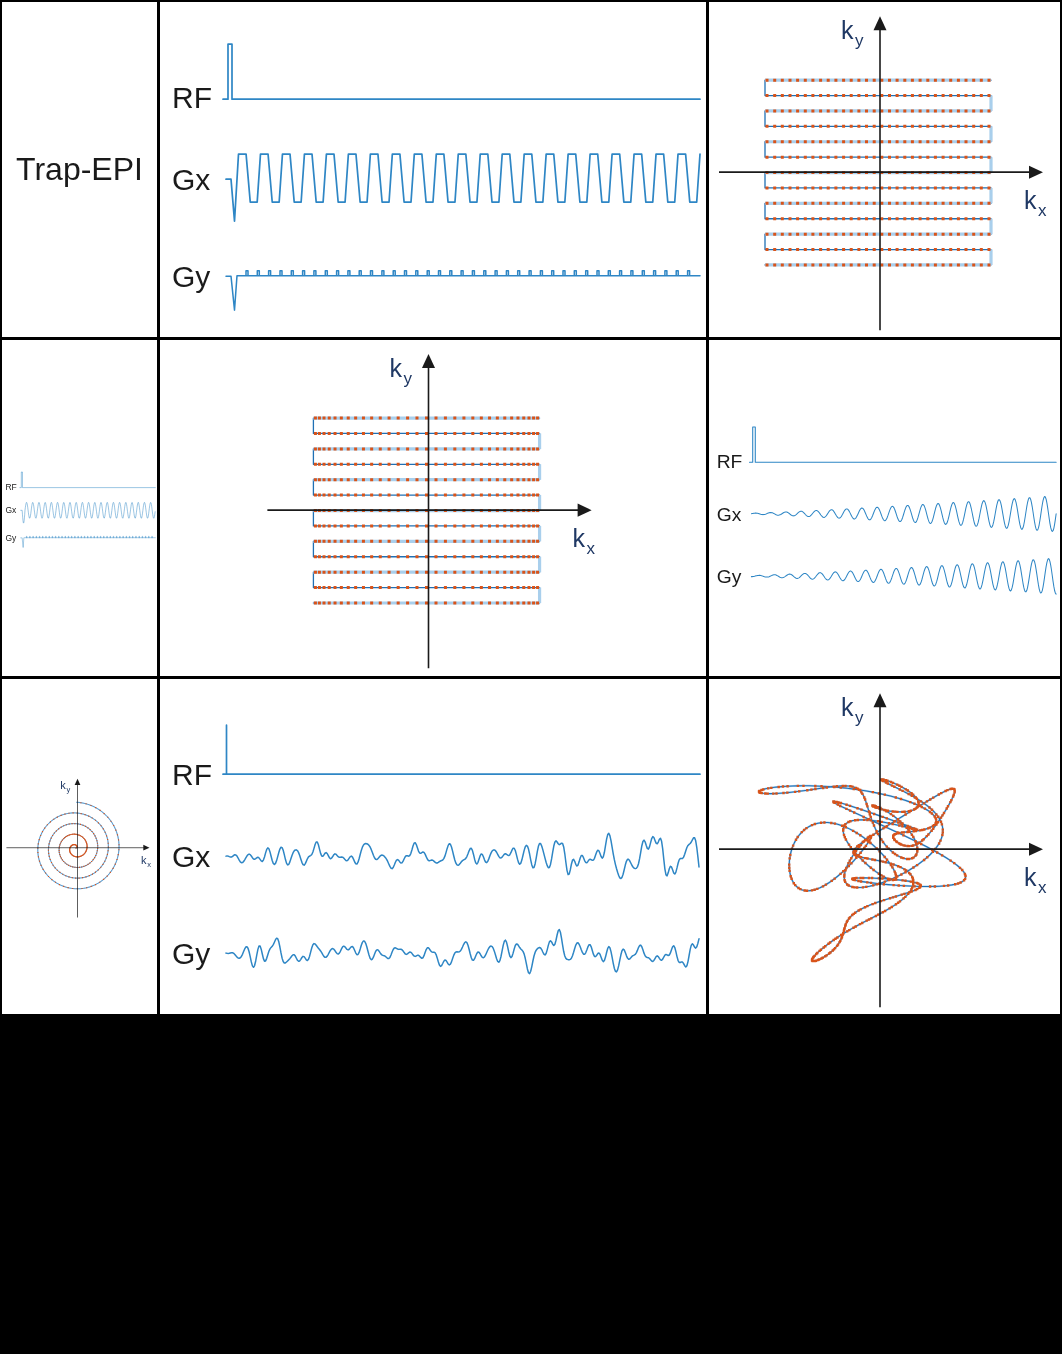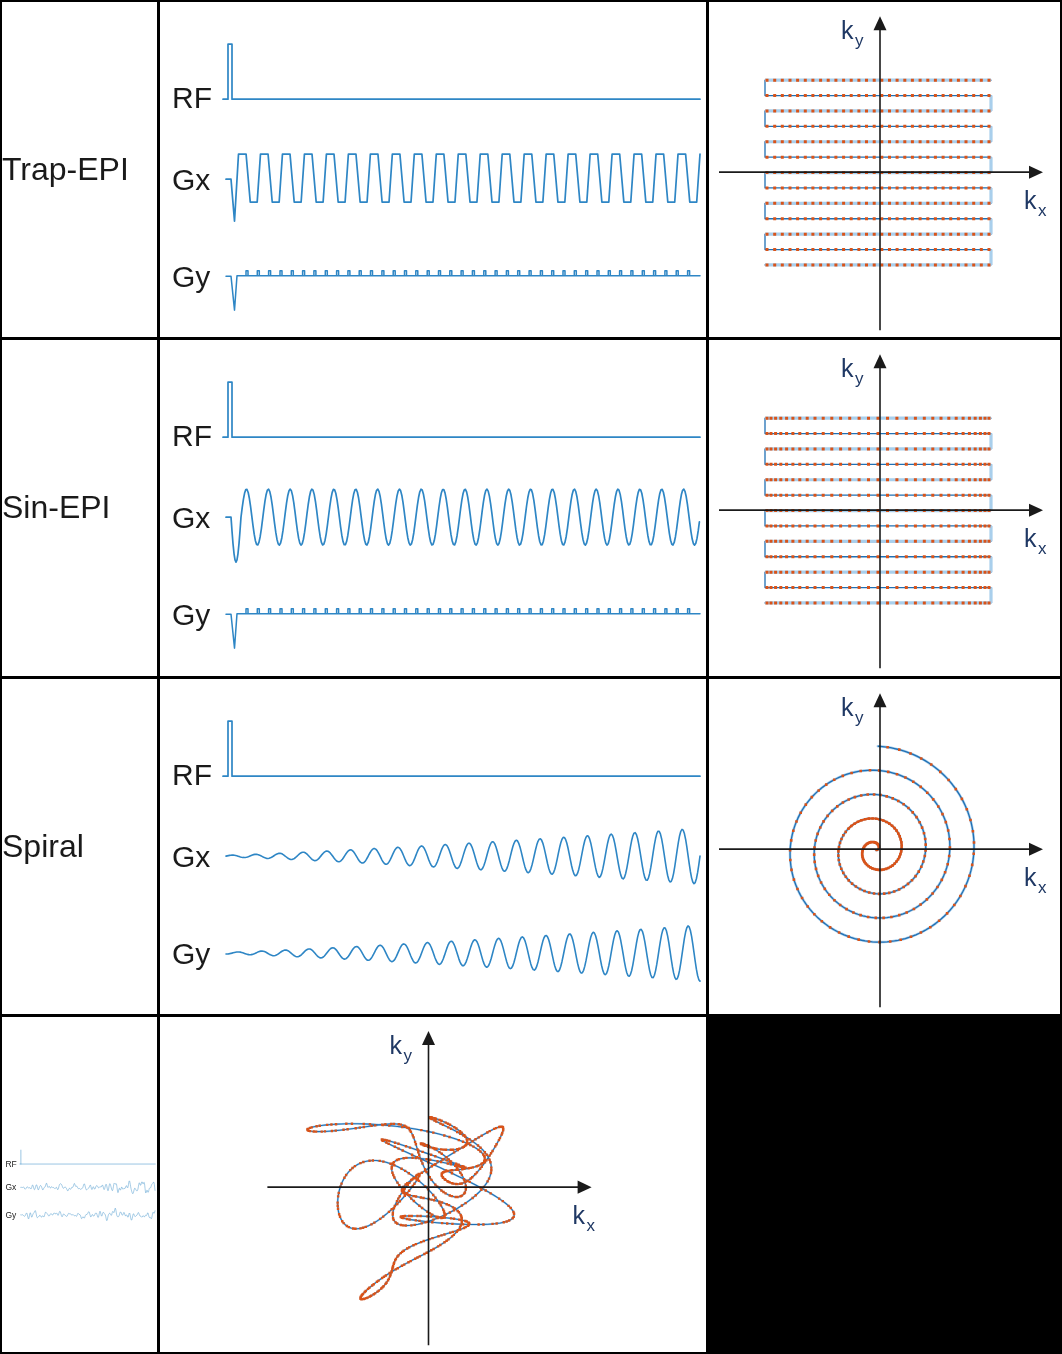--- a/index.html
+++ b/index.html
@@ -8,21 +8,21 @@
     width:1062px;height:1354px;
     background:#000;
     border:2px solid #000;
     display:grid;
     grid-template-columns:155px 546px 351px;
     grid-template-rows:repeat(4,335.25px);
     gap:3px;
     font-family:"Liberation Sans",sans-serif;
   }
   .cell{background:#fff;overflow:hidden;position:relative;}
-  .label-cell{display:flex;align-items:center;justify-content:flex-start;}
+  .label-cell{display:flex;align-items:center;justify-content:center;}
   .seq-label{font-size:32px;color:#1a1a1a;}
   svg{display:block;width:100%;height:100%;}
   .wlabel{font-size:30px;fill:#1a1a1a;}
   .kaxis{font-size:25px;fill:#1F3864;}
   .kaxis-sub{font-size:17px;fill:#1F3864;}
 </style>
 </head>
 <body>
 
 <div class="figure">
@@ -53,23 +53,20 @@
       <polygon points="334,170 320,163.5 320,176.5" fill="#1a1a1a"></polygon>
       <line x1="171" y1="328" x2="171" y2="26" stroke="#1a1a1a" stroke-width="1.6"></line>
       <polygon points="171,14 164.5,28 177.5,28" fill="#1a1a1a"></polygon>
       <text class="kaxis" x="132" y="37">k</text>
       <text class="kaxis-sub" x="146" y="44">y</text>
       <text class="kaxis" x="315" y="207">k</text>
       <text class="kaxis-sub" x="329" y="214">x</text>
     </svg>
   </div>
 
-  <div class="cell label-cell">
-    <span class="seq-label">Sin-EPI</span>
-  </div>
   <div class="cell">
     <svg viewBox="0 0 546 335">
       <text class="wlabel" x="12" y="106">RF</text>
       <text class="wlabel" x="12" y="188">Gx</text>
       <text class="wlabel" x="12" y="285">Gy</text>
       <g class="curves">
           <path d="M63 97 H68 V42 H72 V97 H540" fill="none" stroke="#2E86C5" stroke-width="1.7" stroke-linejoin="round" stroke-linecap="round"></path>
           <path d="M66.00 177.00 L71.00 177.00 L71.00 177.00 L72.00 190.91 L73.00 203.45 L74.00 213.41 L75.00 219.80 L76.00 222.00 L77.00 219.80 L78.00 213.41 L79.00 203.45 L80.00 190.91 L81.00 177.00 L81.00 177.00 L82.20 167.53 L83.40 159.18 L84.60 152.93 L85.80 149.51 L87.00 149.33 L88.20 152.41 L89.40 158.39 L90.60 166.56 L91.80 175.97 L93.00 185.49 L94.20 194.01 L95.40 200.53 L96.60 204.28 L97.80 204.81 L99.00 202.06 L100.20 196.37 L101.40 188.39 L102.60 179.07 L103.80 169.50 L105.00 160.82 L106.20 154.05 L107.40 149.98 L108.60 149.09 L109.80 151.49 L111.00 156.90 L112.20 164.67 L113.40 173.90 L114.60 183.49 L115.80 192.32 L117.00 199.34 L118.20 203.73 L119.40 204.97 L120.60 202.92 L121.80 197.81 L123.00 190.25 L124.20 181.12 L125.40 171.52 L126.60 162.55 L127.80 155.29 L129.00 150.59 L130.20 149.00 L131.40 150.71 L132.60 155.51 L133.80 162.85 L135.00 171.86 L136.20 181.47 L137.40 190.55 L138.60 198.04 L139.80 203.05 L141.00 204.99 L142.20 203.63 L143.40 199.13 L144.60 192.03 L145.80 183.16 L147.00 173.56 L148.20 164.37 L149.40 156.66 L150.60 151.35 L151.80 149.06 L153.00 150.07 L154.20 154.25 L155.40 161.11 L156.60 169.84 L157.80 179.41 L159.00 188.70 L160.20 196.62 L161.40 202.22 L162.60 204.85 L163.80 204.20 L165.00 200.34 L166.20 193.74 L167.40 185.16 L168.60 175.62 L169.80 166.25 L171.00 158.14 L172.20 152.25 L173.40 149.28 L174.60 149.58 L175.80 153.10 L177.00 159.45 L178.20 167.86 L179.40 177.34 L180.60 186.79 L181.80 195.09 L183.00 201.25 L184.20 204.55 L185.40 204.61 L186.60 201.42 L187.80 195.35 L189.00 187.11 L190.20 177.69 L191.40 168.18 L192.60 159.72 L193.80 153.29 L195.00 149.65 L196.20 149.23 L197.40 152.09 L198.60 157.88 L199.80 165.93 L201.00 175.28 L202.20 184.83 L203.40 193.46 L204.60 200.15 L205.80 204.11 L207.00 204.88 L208.20 202.36 L209.40 196.86 L210.60 189.02 L211.80 179.76 L213.00 170.17 L214.20 161.39 L215.40 154.45 L216.60 150.17 L217.80 149.04 L219.00 151.21 L220.20 156.42 L221.40 164.06 L222.60 173.22 L223.80 182.82 L225.00 191.74 L226.20 198.92 L227.40 203.52 L228.60 205.00 L229.80 203.17 L231.00 198.26 L232.20 190.85 L233.40 181.81 L234.60 172.19 L235.80 163.15 L237.00 155.74 L238.20 150.83 L239.40 149.00 L240.60 150.48 L241.80 155.08 L243.00 162.26 L244.20 171.18 L245.40 180.78 L246.60 189.94 L247.80 197.58 L249.00 202.79 L250.20 204.96 L251.40 203.83 L252.60 199.55 L253.80 192.61 L255.00 183.83 L256.20 174.24 L257.40 164.98 L258.60 157.14 L259.80 151.64 L261.00 149.12 L262.20 149.89 L263.40 153.85 L264.60 160.54 L265.80 169.17 L267.00 178.72 L268.20 188.07 L269.40 196.12 L270.60 201.91 L271.80 204.77 L273.00 204.35 L274.20 200.71 L275.40 194.28 L276.60 185.82 L277.80 176.31 L279.00 166.89 L280.20 158.65 L281.40 152.58 L282.60 149.39 L283.80 149.45 L285.00 152.75 L286.20 158.91 L287.40 167.21 L288.60 176.66 L289.80 186.14 L291.00 194.55 L292.20 200.90 L293.40 204.42 L294.60 204.72 L295.80 201.75 L297.00 195.86 L298.20 187.75 L299.40 178.38 L300.60 168.84 L301.80 160.26 L303.00 153.66 L304.20 149.80 L305.40 149.15 L306.60 151.78 L307.80 157.38 L309.00 165.30 L310.20 174.59 L311.40 184.16 L312.60 192.89 L313.80 199.75 L315.00 203.93 L316.20 204.94 L317.40 202.65 L318.60 197.34 L319.80 189.63 L321.00 180.44 L322.20 170.84 L323.40 161.97 L324.60 154.87 L325.80 150.37 L327.00 149.01 L328.20 150.95 L329.40 155.96 L330.60 163.45 L331.80 172.53 L333.00 182.14 L334.20 191.15 L335.40 198.49 L336.60 203.29 L337.80 205.00 L339.00 203.41 L340.20 198.71 L341.40 191.45 L342.60 182.48 L343.80 172.88 L345.00 163.75 L346.20 156.19 L347.40 151.08 L348.60 149.03 L349.80 150.27 L351.00 154.66 L352.20 161.68 L353.40 170.51 L354.60 180.10 L355.80 189.33 L357.00 197.10 L358.20 202.51 L359.40 204.91 L360.60 204.02 L361.80 199.95 L363.00 193.18 L364.20 184.50 L365.40 174.93 L366.60 165.61 L367.80 157.63 L369.00 151.94 L370.20 149.19 L371.40 149.72 L372.60 153.47 L373.80 159.99 L375.00 168.51 L376.20 178.03 L377.40 187.44 L378.60 195.61 L379.80 201.59 L381.00 204.67 L382.20 204.49 L383.40 201.07 L384.60 194.82 L385.80 186.47 L387.00 177.00 L388.20 167.53 L389.40 159.18 L390.60 152.93 L391.80 149.51 L393.00 149.33 L394.20 152.41 L395.40 158.39 L396.60 166.56 L397.80 175.97 L399.00 185.49 L400.20 194.01 L401.40 200.53 L402.60 204.28 L403.80 204.81 L405.00 202.06 L406.20 196.37 L407.40 188.39 L408.60 179.07 L409.80 169.50 L411.00 160.82 L412.20 154.05 L413.40 149.98 L414.60 149.09 L415.80 151.49 L417.00 156.90 L418.20 164.67 L419.40 173.90 L420.60 183.49 L421.80 192.32 L423.00 199.34 L424.20 203.73 L425.40 204.97 L426.60 202.92 L427.80 197.81 L429.00 190.25 L430.20 181.12 L431.40 171.52 L432.60 162.55 L433.80 155.29 L435.00 150.59 L436.20 149.00 L437.40 150.71 L438.60 155.51 L439.80 162.85 L441.00 171.86 L442.20 181.47 L443.40 190.55 L444.60 198.04 L445.80 203.05 L447.00 204.99 L448.20 203.63 L449.40 199.13 L450.60 192.03 L451.80 183.16 L453.00 173.56 L454.20 164.37 L455.40 156.66 L456.60 151.35 L457.80 149.06 L459.00 150.07 L460.20 154.25 L461.40 161.11 L462.60 169.84 L463.80 179.41 L465.00 188.70 L466.20 196.62 L467.40 202.22 L468.60 204.85 L469.80 204.20 L471.00 200.34 L472.20 193.74 L473.40 185.16 L474.60 175.62 L475.80 166.25 L477.00 158.14 L478.20 152.25 L479.40 149.28 L480.60 149.58 L481.80 153.10 L483.00 159.45 L484.20 167.86 L485.40 177.34 L486.60 186.79 L487.80 195.09 L489.00 201.25 L490.20 204.55 L491.40 204.61 L492.60 201.42 L493.80 195.35 L495.00 187.11 L496.20 177.69 L497.40 168.18 L498.60 159.72 L499.80 153.29 L501.00 149.65 L502.20 149.23 L503.40 152.09 L504.60 157.88 L505.80 165.93 L507.00 175.28 L508.20 184.83 L509.40 193.46 L510.60 200.15 L511.80 204.11 L513.00 204.88 L514.20 202.36 L515.40 196.86 L516.60 189.02 L517.80 179.76 L519.00 170.17 L520.20 161.39 L521.40 154.45 L522.60 150.17 L523.80 149.04 L525.00 151.21 L526.20 156.42 L527.40 164.06 L528.60 173.22 L529.80 182.82 L531.00 191.74 L532.20 198.92 L533.40 203.52 L534.60 205.00 L535.80 203.17 L537.00 198.26 L538.20 190.85 L539.40 181.81" fill="none" stroke="#2E86C5" stroke-width="1.7" stroke-linejoin="round" stroke-linecap="round"></path>
           <path d="M66 274 H71 L74.5 308 L77 273.5 H540 M86.0 273.5 V268.5 h2 V273.5 M97.3 273.5 V268.5 h2 V273.5 M108.6 273.5 V268.5 h2 V273.5 M120.0 273.5 V268.5 h2 V273.5 M131.3 273.5 V268.5 h2 V273.5 M142.6 273.5 V268.5 h2 V273.5 M153.9 273.5 V268.5 h2 V273.5 M165.3 273.5 V268.5 h2 V273.5 M176.6 273.5 V268.5 h2 V273.5 M187.9 273.5 V268.5 h2 V273.5 M199.2 273.5 V268.5 h2 V273.5 M210.5 273.5 V268.5 h2 V273.5 M221.9 273.5 V268.5 h2 V273.5 M233.2 273.5 V268.5 h2 V273.5 M244.5 273.5 V268.5 h2 V273.5 M255.8 273.5 V268.5 h2 V273.5 M267.2 273.5 V268.5 h2 V273.5 M278.5 273.5 V268.5 h2 V273.5 M289.8 273.5 V268.5 h2 V273.5 M301.1 273.5 V268.5 h2 V273.5 M312.4 273.5 V268.5 h2 V273.5 M323.8 273.5 V268.5 h2 V273.5 M335.1 273.5 V268.5 h2 V273.5 M346.4 273.5 V268.5 h2 V273.5 M357.7 273.5 V268.5 h2 V273.5 M369.1 273.5 V268.5 h2 V273.5 M380.4 273.5 V268.5 h2 V273.5 M391.7 273.5 V268.5 h2 V273.5 M403.0 273.5 V268.5 h2 V273.5 M414.3 273.5 V268.5 h2 V273.5 M425.7 273.5 V268.5 h2 V273.5 M437.0 273.5 V268.5 h2 V273.5 M448.3 273.5 V268.5 h2 V273.5 M459.6 273.5 V268.5 h2 V273.5 M470.9 273.5 V268.5 h2 V273.5 M482.3 273.5 V268.5 h2 V273.5 M493.6 273.5 V268.5 h2 V273.5 M504.9 273.5 V268.5 h2 V273.5 M516.2 273.5 V268.5 h2 V273.5 M527.6 273.5 V268.5 h2 V273.5" fill="none" stroke="#2E86C5" stroke-width="1.5" stroke-linejoin="round" stroke-linecap="round"></path>
         </g>
@@ -86,23 +83,20 @@
       <polygon points="334,170 320,163.5 320,176.5" fill="#1a1a1a"></polygon>
       <line x1="171" y1="328" x2="171" y2="26" stroke="#1a1a1a" stroke-width="1.6"></line>
       <polygon points="171,14 164.5,28 177.5,28" fill="#1a1a1a"></polygon>
       <text class="kaxis" x="132" y="37">k</text>
       <text class="kaxis-sub" x="146" y="44">y</text>
       <text class="kaxis" x="315" y="207">k</text>
       <text class="kaxis-sub" x="329" y="214">x</text>
     </svg>
   </div>
 
-  <div class="cell label-cell">
-    <span class="seq-label">Spiral</span>
-  </div>
   <div class="cell">
     <svg viewBox="0 0 546 335">
       <text class="wlabel" x="12" y="106">RF</text>
       <text class="wlabel" x="12" y="188">Gx</text>
       <text class="wlabel" x="12" y="285">Gy</text>
       <g class="curves">
           <path d="M63 97 H68 V42 H72 V97 H540" fill="none" stroke="#2E86C5" stroke-width="1.7" stroke-linejoin="round" stroke-linecap="round"></path>
           <path d="M66.00 177.00 L67.20 176.73 L68.40 176.47 L69.60 176.25 L70.80 176.09 L72.00 176.02 L73.20 176.04 L74.40 176.16 L75.60 176.39 L76.80 176.69 L78.00 177.05 L79.20 177.42 L80.40 177.78 L81.60 178.08 L82.80 178.29 L84.00 178.37 L85.20 178.32 L86.40 178.12 L87.60 177.80 L88.80 177.37 L90.00 176.87 L91.20 176.36 L92.40 175.89 L93.60 175.51 L94.80 175.26 L96.00 175.18 L97.20 175.28 L98.40 175.57 L99.60 176.02 L100.80 176.60 L102.00 177.25 L103.20 177.90 L104.40 178.49 L105.60 178.95 L106.80 179.24 L108.00 179.30 L109.20 179.13 L110.40 178.73 L111.60 178.14 L112.80 177.40 L114.00 176.59 L115.20 175.79 L116.40 175.08 L117.60 174.54 L118.80 174.24 L120.00 174.20 L121.20 174.45 L122.40 174.98 L123.60 175.73 L124.80 176.64 L126.00 177.62 L127.20 178.57 L128.40 179.39 L129.60 180.00 L130.80 180.32 L132.00 180.31 L133.20 179.96 L134.40 179.30 L135.60 178.38 L136.80 177.29 L138.00 176.13 L139.20 175.03 L140.40 174.10 L141.60 173.43 L142.80 173.11 L144.00 173.18 L145.20 173.64 L146.40 174.45 L147.60 175.55 L148.80 176.83 L150.00 178.17 L151.20 179.42 L152.40 180.46 L153.60 181.17 L154.80 181.48 L156.00 181.34 L157.20 180.75 L158.40 179.77 L159.60 178.48 L160.80 177.00 L162.00 175.49 L163.20 174.09 L164.40 172.96 L165.60 172.20 L166.80 171.92 L168.00 172.15 L169.20 172.88 L170.40 174.05 L171.60 175.54 L172.80 177.21 L174.00 178.91 L175.20 180.44 L176.40 181.67 L177.60 182.44 L178.80 182.68 L180.00 182.35 L181.20 181.46 L182.40 180.11 L183.60 178.40 L184.80 176.52 L186.00 174.65 L187.20 172.98 L188.40 171.68 L189.60 170.90 L190.80 170.72 L192.00 171.17 L193.20 172.22 L194.40 173.78 L195.60 175.70 L196.80 177.79 L198.00 179.84 L199.20 181.64 L200.40 183.00 L201.60 183.78 L202.80 183.89 L204.00 183.30 L205.20 182.06 L206.40 180.28 L207.60 178.14 L208.80 175.85 L210.00 173.63 L211.20 171.71 L212.40 170.30 L213.60 169.54 L214.80 169.52 L216.00 170.26 L217.20 171.70 L218.40 173.70 L219.60 176.06 L220.80 178.57 L222.00 180.95 L223.20 182.98 L224.40 184.43 L225.60 185.16 L226.80 185.07 L228.00 184.16 L229.20 182.51 L230.40 180.28 L231.60 177.68 L232.80 174.97 L234.00 172.42 L235.20 170.30 L236.40 168.82 L237.60 168.15 L238.80 168.36 L240.00 169.46 L241.20 171.33 L242.40 173.80 L243.60 176.63 L244.80 179.55 L246.00 182.25 L247.20 184.45 L248.40 185.94 L249.60 186.54 L250.80 186.19 L252.00 184.90 L253.20 182.79 L254.40 180.07 L255.60 177.00 L256.80 173.89 L258.00 171.04 L259.20 168.77 L260.40 167.29 L261.60 166.77 L262.80 167.28 L264.00 168.79 L265.20 171.14 L266.40 174.11 L267.60 177.42 L268.80 180.73 L270.00 183.70 L271.20 186.04 L272.40 187.49 L273.60 187.91 L274.80 187.22 L276.00 185.49 L277.20 182.88 L278.40 179.65 L279.60 176.10 L280.80 172.61 L282.00 169.51 L283.20 167.13 L284.40 165.72 L285.60 165.43 L286.80 166.31 L288.00 168.27 L289.20 171.15 L290.40 174.65 L291.60 178.43 L292.80 182.11 L294.00 185.31 L295.20 187.72 L296.40 189.07 L297.60 189.22 L298.80 188.14 L300.00 185.91 L301.20 182.77 L302.40 179.00 L303.60 174.99 L304.80 171.13 L306.00 167.83 L307.20 165.41 L308.40 164.14 L309.60 164.15 L310.80 165.46 L312.00 167.95 L313.20 171.38 L314.40 175.41 L315.60 179.65 L316.80 183.67 L318.00 187.06 L319.20 189.47 L320.40 190.64 L321.60 190.46 L322.80 188.91 L324.00 186.14 L325.20 182.42 L326.40 178.12 L327.60 173.66 L328.80 169.48 L330.00 166.03 L331.20 163.64 L332.40 162.58 L333.60 162.97 L334.80 164.77 L336.00 167.82 L337.20 171.84 L338.40 176.41 L339.60 181.09 L340.80 185.40 L342.00 188.91 L343.20 191.25 L344.40 192.18 L345.60 191.58 L346.80 189.51 L348.00 186.15 L349.20 181.84 L350.40 177.00 L351.60 172.11 L352.80 167.67 L354.00 164.13 L355.20 161.85 L356.40 161.08 L357.60 161.90 L358.80 164.26 L360.00 167.93 L361.20 172.54 L362.40 177.65 L363.60 182.74 L364.80 187.29 L366.00 190.85 L367.20 193.05 L368.40 193.65 L369.60 192.57 L370.80 189.92 L372.00 185.93 L373.20 181.01 L374.40 175.64 L375.60 170.37 L376.80 165.71 L378.00 162.15 L379.20 160.05 L380.40 159.65 L381.60 160.99 L382.80 163.96 L384.00 168.27 L385.20 173.50 L386.40 179.12 L387.60 184.58 L388.80 189.32 L390.00 192.86 L391.20 194.83 L392.40 195.02 L393.60 193.40 L394.80 190.10 L396.00 185.46 L397.20 179.93 L398.40 174.06 L399.60 168.43 L400.80 163.62 L402.00 160.12 L403.20 158.29 L404.40 158.34 L405.60 160.26 L406.80 163.89 L408.00 168.87 L409.20 174.71 L410.40 180.82 L411.60 186.60 L412.80 191.46 L414.00 194.90 L415.20 196.57 L416.40 196.27 L417.60 194.03 L418.80 190.06 L420.00 184.74 L421.20 178.59 L422.40 172.24 L423.60 166.32 L424.80 161.43 L426.00 158.07 L427.20 156.59 L428.40 157.16 L429.60 159.73 L430.80 164.06 L432.00 169.73 L433.20 176.17 L434.40 182.75 L435.60 188.79 L436.80 193.69 L438.00 196.95 L439.20 198.22 L440.40 197.36 L441.60 194.45 L442.80 189.75 L444.00 183.74 L445.20 177.00 L446.40 170.21 L447.60 164.06 L448.80 159.17 L450.00 156.03 L451.20 154.99 L452.40 156.16 L453.60 159.43 L454.80 164.50 L456.00 170.86 L457.20 177.89 L458.40 184.88 L459.60 191.12 L460.80 195.99 L462.00 198.97 L463.20 199.77 L464.40 198.27 L465.60 194.63 L466.80 189.18 L468.00 182.47 L469.20 175.16 L470.40 167.98 L471.60 161.67 L472.80 156.85 L474.00 154.03 L475.20 153.51 L476.40 155.35 L477.60 159.38 L478.80 165.21 L480.00 172.27 L481.20 179.86 L482.40 187.20 L483.60 193.57 L484.80 198.32 L486.00 200.94 L487.20 201.18 L488.40 198.98 L489.60 194.55 L490.80 188.32 L492.00 180.92 L493.20 173.07 L494.40 165.57 L495.60 159.16 L496.80 154.52 L498.00 152.10 L499.20 152.18 L500.40 154.76 L501.60 159.60 L502.80 166.21 L504.00 173.96 L505.20 182.06 L506.40 189.71 L507.60 196.12 L508.80 200.65 L510.00 202.82 L511.20 202.41 L512.40 199.44 L513.60 194.19 L514.80 187.18 L516.00 179.09 L517.20 170.75 L518.40 162.99 L519.60 156.58 L520.80 152.20 L522.00 150.28 L523.20 151.04 L524.40 154.42 L525.60 160.10 L526.80 167.51 L528.00 175.92 L529.20 184.49 L530.40 192.36 L531.60 198.73 L532.80 202.95 L534.00 204.58 L535.20 203.45 L536.40 199.65 L537.60 193.54 L538.80 185.73 L540.00 177.00" fill="none" stroke="#2E86C5" stroke-width="1.6" stroke-linejoin="round" stroke-linecap="round"></path>
           <path d="M66.00 274.84 L67.20 274.82 L68.40 274.71 L69.60 274.53 L70.80 274.28 L72.00 273.98 L73.20 273.66 L74.40 273.36 L75.60 273.10 L76.80 272.91 L78.00 272.83 L79.20 272.87 L80.40 273.02 L81.60 273.30 L82.80 273.66 L84.00 274.08 L85.20 274.52 L86.40 274.94 L87.60 275.28 L88.80 275.51 L90.00 275.59 L91.20 275.51 L92.40 275.27 L93.60 274.89 L94.80 274.39 L96.00 273.82 L97.20 273.24 L98.40 272.71 L99.60 272.28 L100.80 272.02 L102.00 271.94 L103.20 272.08 L104.40 272.42 L105.60 272.94 L106.80 273.60 L108.00 274.32 L109.20 275.05 L110.40 275.70 L111.60 276.20 L112.80 276.50 L114.00 276.55 L115.20 276.34 L116.40 275.88 L117.60 275.21 L118.80 274.39 L120.00 273.49 L121.20 272.62 L122.40 271.85 L123.60 271.28 L124.80 270.96 L126.00 270.95 L127.20 271.25 L128.40 271.84 L129.60 272.67 L130.80 273.67 L132.00 274.74 L133.20 275.76 L134.40 276.64 L135.60 277.28 L136.80 277.60 L138.00 277.57 L139.20 277.16 L140.40 276.43 L141.60 275.42 L142.80 274.23 L144.00 272.99 L145.20 271.81 L146.40 270.82 L147.60 270.13 L148.80 269.82 L150.00 269.92 L151.20 270.44 L152.40 271.34 L153.60 272.53 L154.80 273.91 L156.00 275.33 L157.20 276.66 L158.40 277.75 L159.60 278.48 L160.80 278.78 L162.00 278.59 L163.20 277.94 L164.40 276.87 L165.60 275.47 L166.80 273.90 L168.00 272.30 L169.20 270.83 L170.40 269.65 L171.60 268.88 L172.80 268.62 L174.00 268.90 L175.20 269.71 L176.40 270.97 L177.60 272.56 L178.80 274.34 L180.00 276.12 L181.20 277.73 L182.40 278.99 L183.60 279.77 L184.80 279.98 L186.00 279.59 L187.20 278.62 L188.40 277.17 L189.60 275.36 L190.80 273.37 L192.00 271.41 L193.20 269.68 L194.40 268.34 L195.60 267.56 L196.80 267.41 L198.00 267.93 L199.20 269.08 L200.40 270.75 L201.60 272.77 L202.80 274.96 L204.00 277.10 L205.20 278.96 L206.40 280.35 L207.60 281.12 L208.80 281.18 L210.00 280.52 L211.20 279.19 L212.40 277.30 L213.60 275.05 L214.80 272.65 L216.00 270.34 L217.20 268.37 L218.40 266.93 L219.60 266.19 L220.80 266.23 L222.00 267.05 L223.20 268.59 L224.40 270.70 L225.60 273.19 L226.80 275.79 L228.00 278.26 L229.20 280.33 L230.40 281.80 L231.60 282.50 L232.80 282.35 L234.00 281.35 L235.20 279.60 L236.40 277.24 L237.60 274.53 L238.80 271.72 L240.00 269.09 L241.20 266.93 L242.40 265.44 L243.60 264.80 L244.80 265.09 L246.00 266.27 L247.20 268.26 L248.40 270.86 L249.60 273.81 L250.80 276.82 L252.00 279.60 L253.20 281.84 L254.40 283.32 L255.60 283.88 L256.80 283.45 L258.00 282.06 L259.20 279.83 L260.40 276.99 L261.60 273.80 L262.80 270.58 L264.00 267.67 L265.20 265.37 L266.40 263.90 L267.60 263.43 L268.80 264.03 L270.00 265.64 L271.20 268.12 L272.40 271.23 L273.60 274.65 L274.80 278.06 L276.00 281.09 L277.20 283.45 L278.40 284.89 L279.60 285.24 L280.80 284.46 L282.00 282.61 L283.20 279.87 L284.40 276.51 L285.60 272.85 L286.80 269.26 L288.00 266.10 L289.20 263.71 L290.40 262.32 L291.60 262.10 L292.80 263.08 L294.00 265.17 L295.20 268.18 L296.40 271.82 L297.60 275.71 L298.80 279.48 L300.00 282.74 L301.20 285.15 L302.40 286.47 L303.60 286.54 L304.80 285.34 L306.00 282.99 L307.20 279.70 L308.40 275.80 L309.60 271.68 L310.80 267.74 L312.00 264.39 L313.20 261.97 L314.40 260.75 L315.60 260.84 L316.80 262.27 L318.00 264.90 L319.20 268.47 L320.40 272.64 L321.60 276.99 L322.80 281.09 L324.00 284.51 L325.20 286.91 L326.40 288.03 L327.60 287.75 L328.80 286.07 L330.00 283.17 L331.20 279.30 L332.40 274.86 L333.60 270.29 L334.80 266.05 L336.00 262.56 L337.20 260.20 L338.40 259.20 L339.60 259.69 L340.80 261.62 L342.00 264.83 L343.20 268.99 L344.40 273.70 L345.60 278.48 L346.80 282.86 L348.00 286.39 L349.20 288.70 L350.40 289.55 L351.60 288.84 L352.80 286.63 L354.00 283.12 L355.20 278.66 L356.40 273.68 L357.60 268.69 L358.80 264.19 L360.00 260.64 L361.20 258.40 L362.40 257.71 L363.60 258.66 L364.80 261.17 L366.00 264.99 L367.20 269.76 L368.40 274.99 L369.60 280.18 L370.80 284.79 L372.00 288.35 L373.20 290.50 L374.40 291.00 L375.60 289.79 L376.80 286.98 L378.00 282.84 L379.20 277.77 L380.40 272.27 L381.60 266.90 L382.80 262.20 L384.00 258.65 L385.20 256.61 L386.40 256.31 L387.60 257.79 L388.80 260.92 L390.00 265.40 L391.20 270.77 L392.40 276.52 L393.60 282.07 L394.80 286.85 L396.00 290.37 L397.20 292.27 L398.40 292.35 L399.60 290.57 L400.80 287.12 L402.00 282.31 L403.20 276.62 L404.40 270.62 L405.60 264.92 L406.80 260.08 L408.00 256.61 L409.20 254.86 L410.40 255.03 L411.60 257.11 L412.80 260.91 L414.00 266.06 L415.20 272.05 L416.40 278.28 L417.60 284.14 L418.80 289.01 L420.00 292.42 L421.20 293.99 L422.40 293.56 L423.60 291.16 L424.80 287.00 L426.00 281.51 L427.20 275.22 L428.40 268.75 L429.60 262.77 L430.80 257.87 L432.00 254.56 L433.20 253.18 L434.40 253.89 L435.60 256.63 L436.80 261.15 L438.00 266.99 L439.20 273.58 L440.40 280.26 L441.60 286.36 L442.80 291.26 L444.00 294.46 L445.20 295.62 L446.40 294.61 L447.60 291.52 L448.80 286.64 L450.00 280.45 L451.20 273.56 L452.40 266.67 L453.60 260.47 L454.80 255.59 L456.00 252.53 L457.20 251.61 L458.40 252.93 L459.60 256.39 L460.80 261.65 L462.00 268.19 L463.20 275.36 L464.40 282.44 L465.60 288.72 L466.80 293.57 L468.00 296.47 L469.20 297.13 L470.40 295.47 L471.60 291.63 L472.80 285.99 L474.00 279.10 L475.20 271.66 L476.40 264.39 L477.60 258.05 L478.80 253.27 L480.00 250.54 L481.20 250.16 L482.40 252.18 L483.60 256.41 L484.80 262.44 L486.00 269.67 L487.20 277.39 L488.40 284.81 L489.60 291.20 L490.80 295.90 L492.00 298.42 L493.20 298.50 L494.40 296.11 L495.60 291.48 L496.80 285.06 L498.00 277.49 L499.20 269.51 L500.40 261.94 L501.60 255.53 L502.80 250.93 L504.00 248.64 L505.20 248.88 L506.40 251.65 L507.60 256.69 L508.80 263.51 L510.00 271.42 L511.20 279.65 L512.40 287.36 L513.60 293.77 L514.80 298.23 L516.00 300.27 L517.20 299.69 L518.40 296.52 L519.60 291.06 L520.80 283.84 L522.00 275.60 L523.20 267.14 L524.40 259.32 L525.60 252.93 L526.80 248.62 L528.00 246.84 L529.20 247.79 L530.40 251.38 L531.60 257.27 L532.80 264.88 L534.00 273.45 L535.20 282.13 L536.40 290.04 L537.60 296.39 L538.80 300.52 L540.00 302.00" fill="none" stroke="#2E86C5" stroke-width="1.6" stroke-linejoin="round" stroke-linecap="round"></path>
         </g>

